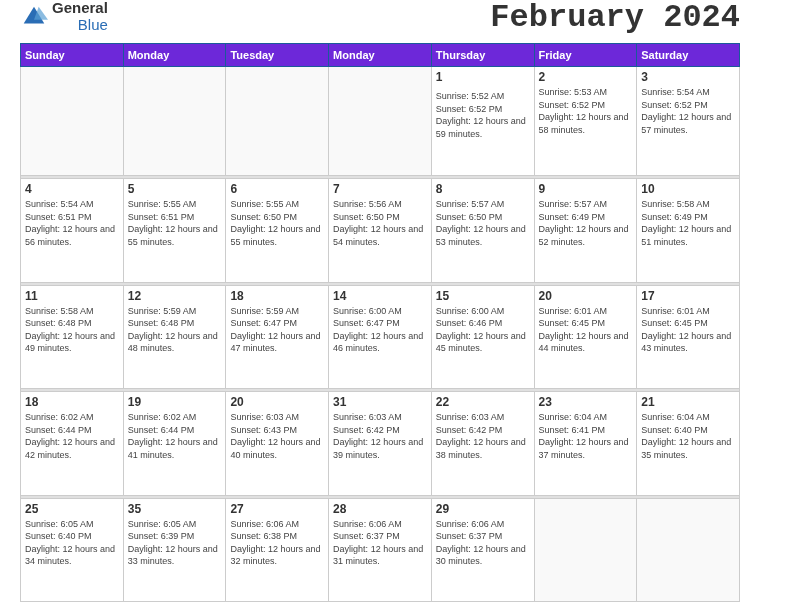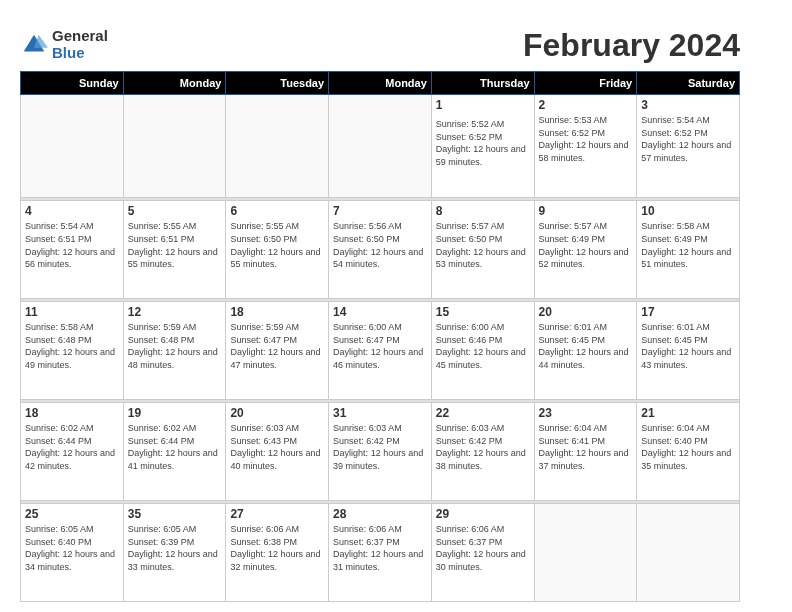--- a/index.html
+++ b/index.html
@@ -6,21 +6,21 @@
     body {
       font-family: Arial, sans-serif;
       background: #fff;
       width: 792px;
       height: 612px;
       overflow: hidden;
     }
     .page {
       width: 760px;
       height: 612px;
-      padding: 28px 20px 10px 20px;
+      padding: 0 20px 10px 20px;
       display: flex;
       flex-direction: column;
       border-radius: 7px;
     }
     .header {
       display: flex;
       justify-content: space-between;
       align-items: flex-start;
       margin-bottom: 8px;
     }
@@ -34,54 +34,56 @@
       flex-direction: column;
       line-height: 1.1;
     }
     .logo-general {
       font-size: 15px;
       font-weight: bold;
       color: #333;
     }
     .logo-blue {
       font-size: 15px;
-      font-weight: bold;
+      font-weight: normal;
       color: #2a6db5;
+      text-align: right;
     }
     .logo-icon {
       width: 28px;
       height: 28px;
     }
     .title-section {
       text-align: right;
+      font-family: Liberation Mono, monospace;
     }
     .month-title {
       font-size: 32px;
       font-weight: bold;
       color: #333;
       line-height: 1.1;
     }
     .location-title {
       font-size: 14px;
       color: #555;
     }
     .calendar {
       flex: 1;
       border: 1px solid #ccc;
       border-collapse: collapse;
       width: 100%;
       table-layout: fixed;
     }
     .calendar th {
-      background-color: #000000;
+      background-color: #6d28d9;
       color: #fff;
       font-size: 11px;
       font-weight: bold;
       padding: 5px 4px;
-      text-align: right;
+      text-align: left;
       border: 1px solid #1a5a9a;
     }
     .calendar td {
       border: 1px solid #ccc;
       vertical-align: top;
       padding: 3px 4px;
       font-size: 9.5px;
       color: #333;
       background: #fff;
     }

